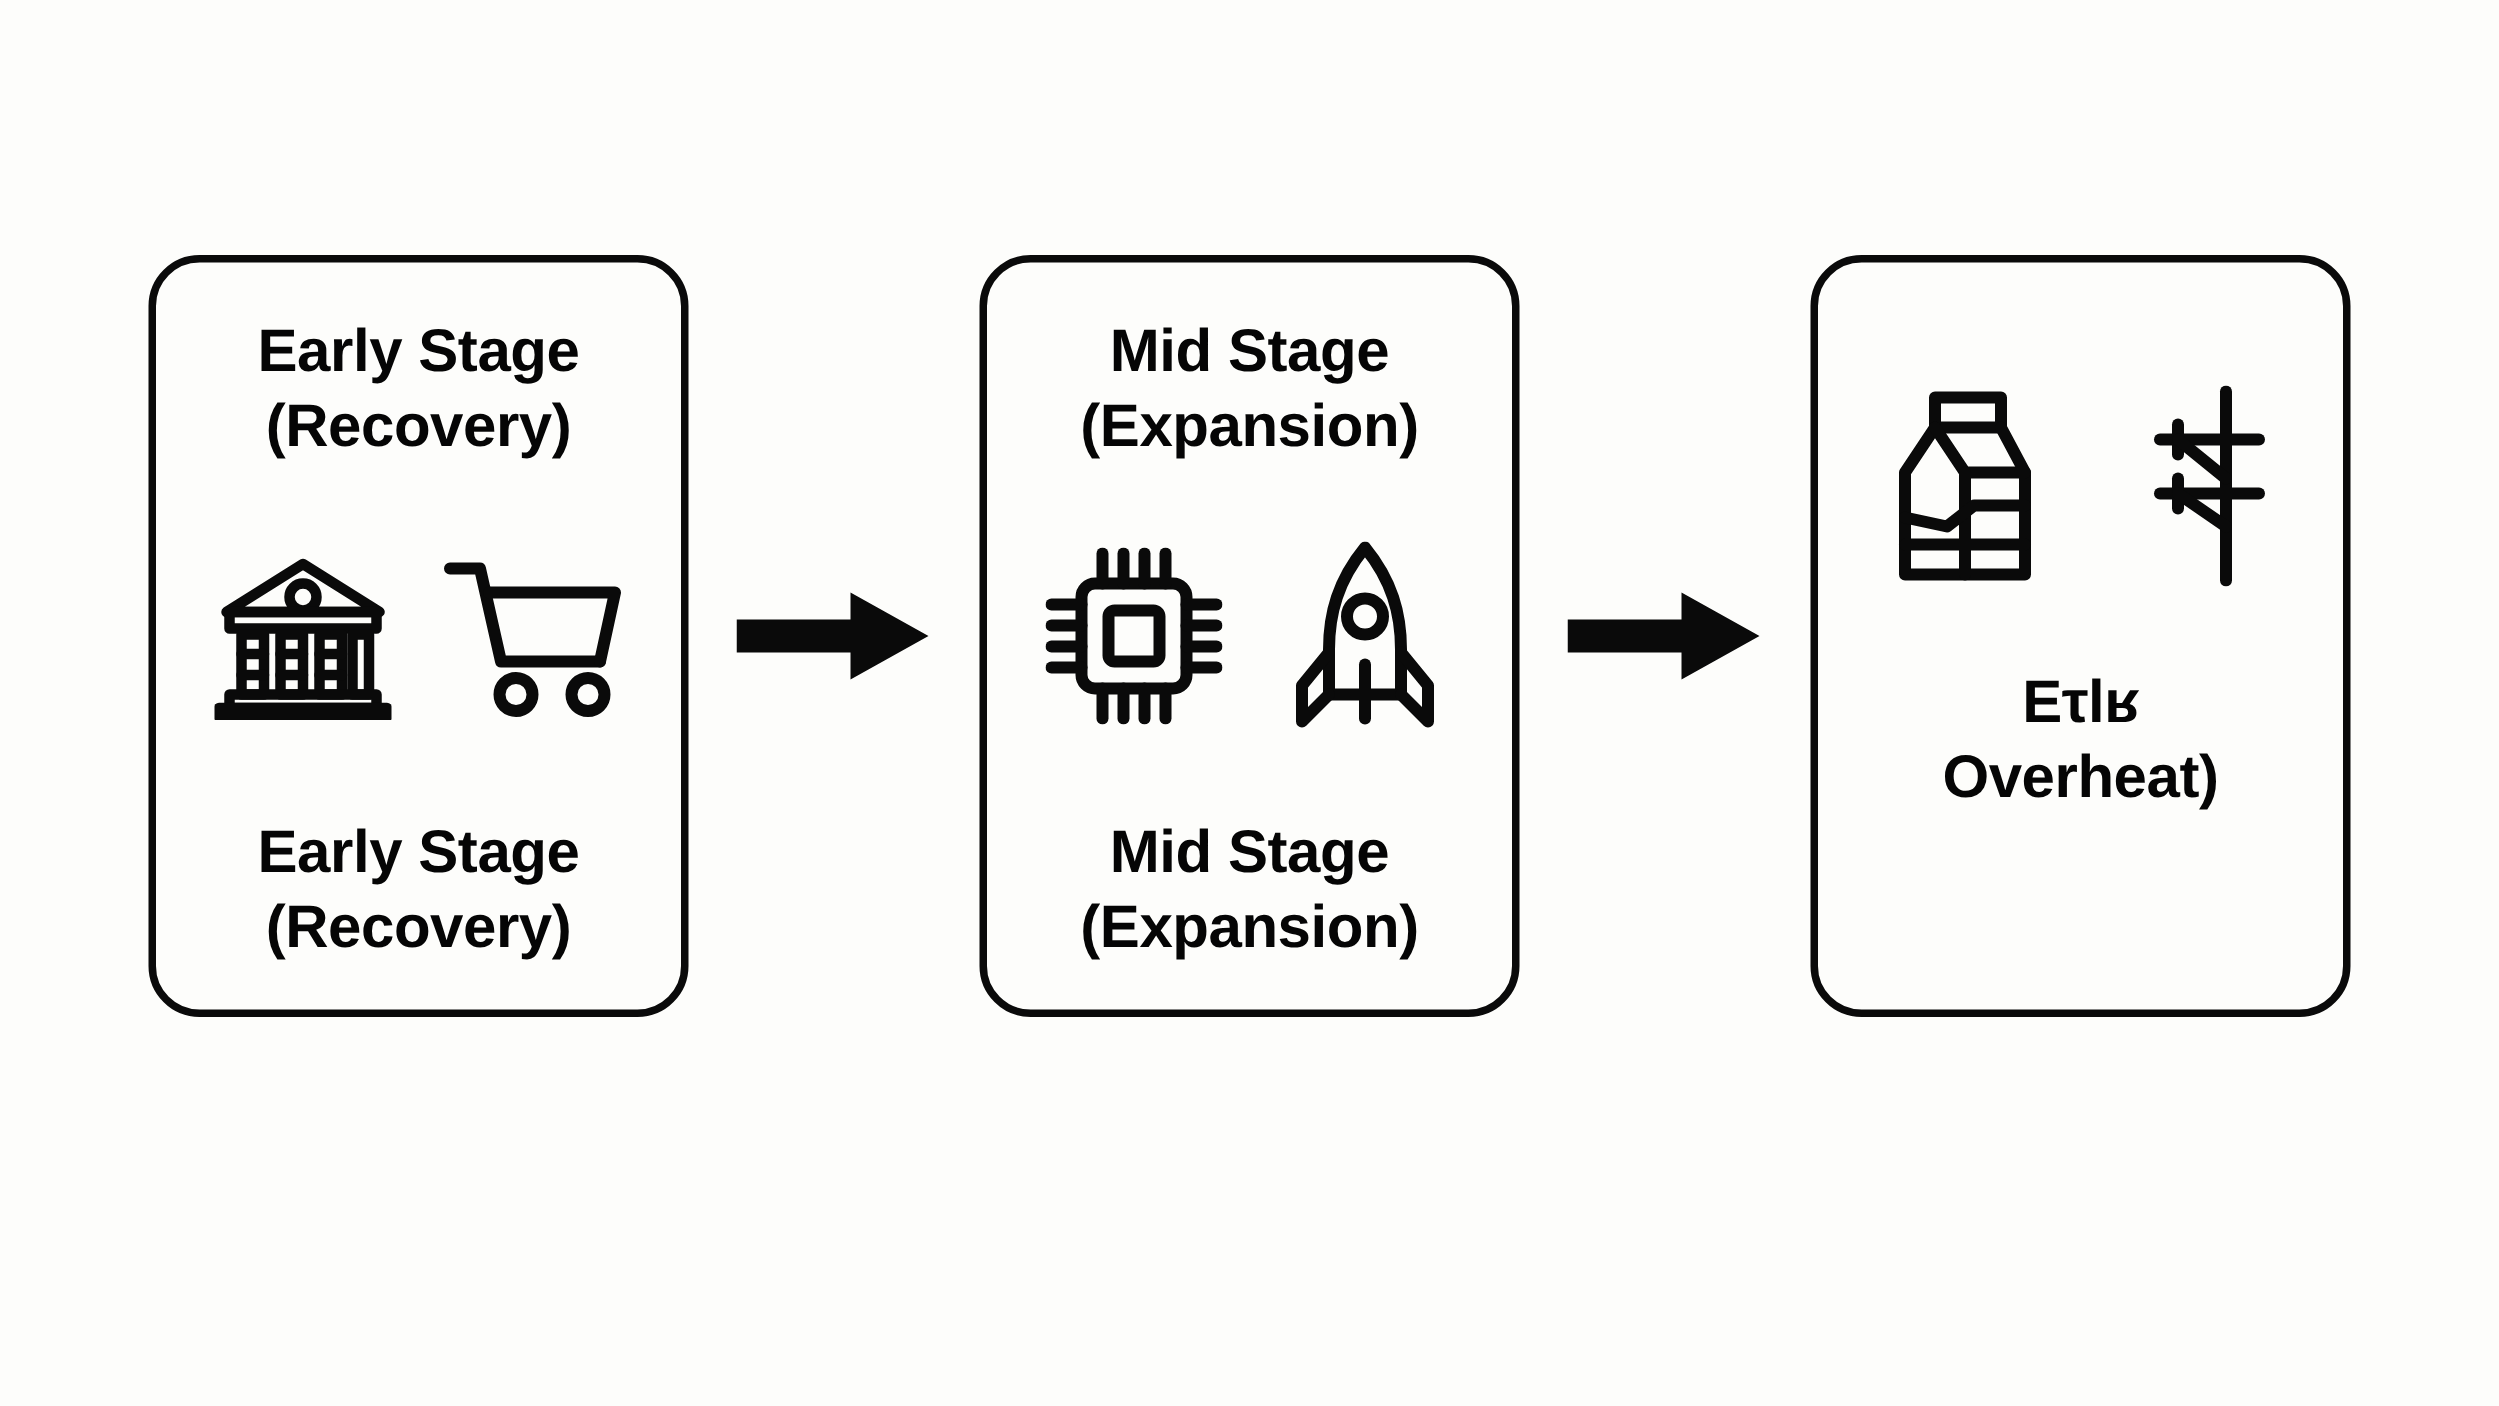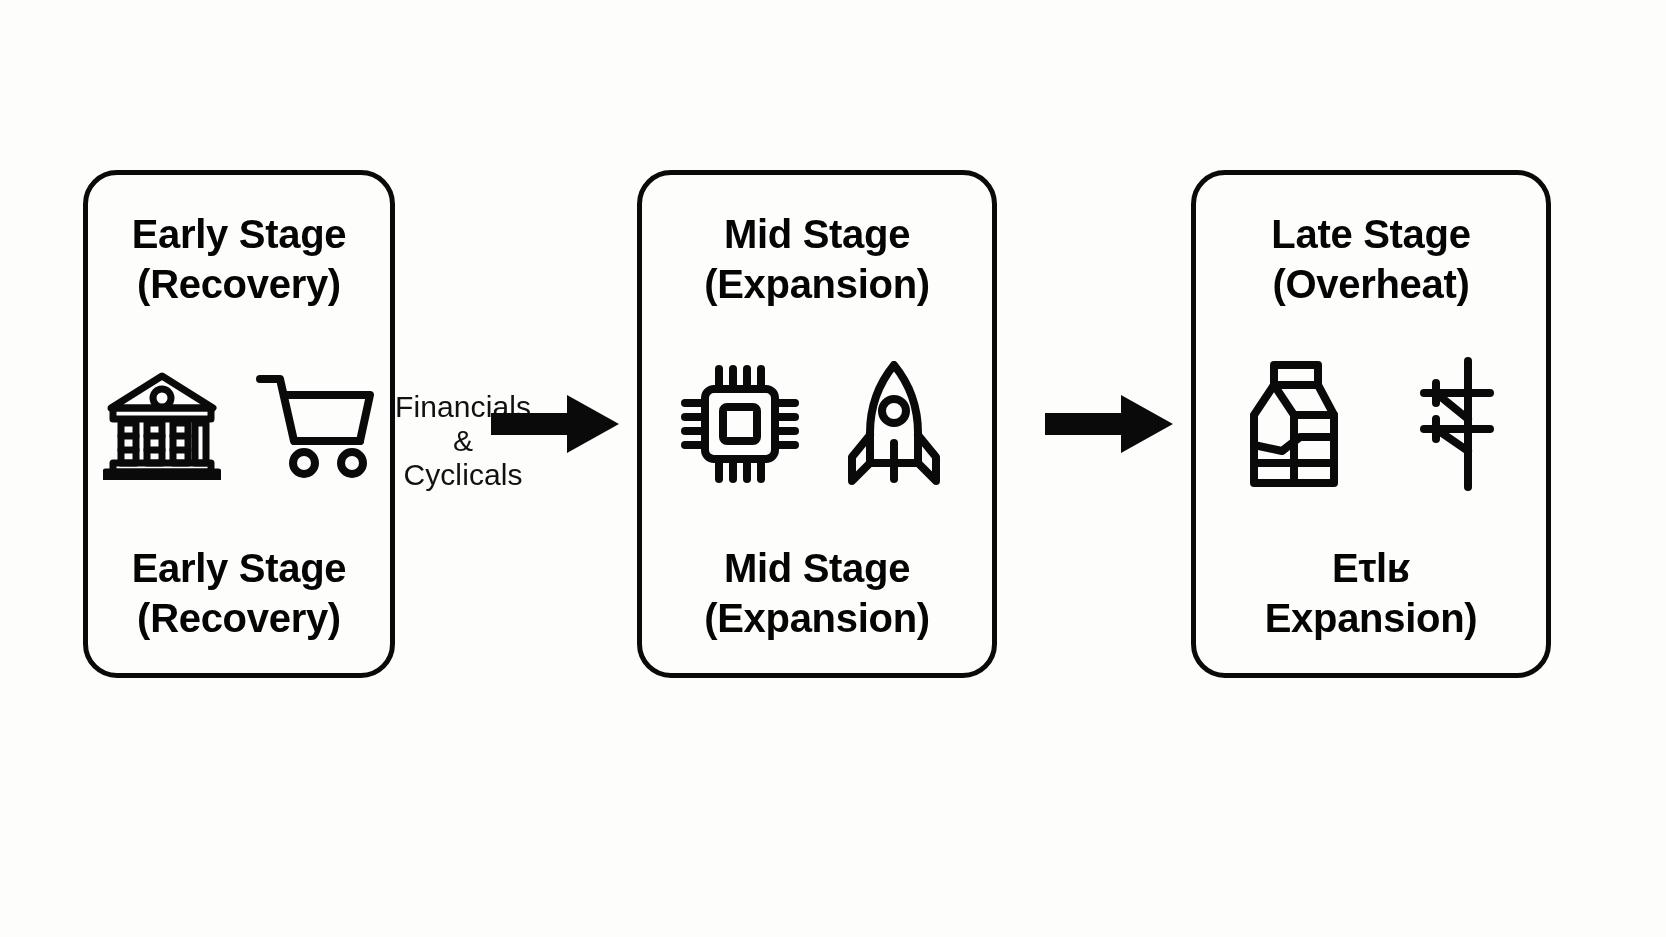--- a/index.html
+++ b/index.html
@@ -28,20 +28,21 @@
     width: 1666px;
     height: 937px;
     display: flex;
     flex-direction: row;
     align-items: flex-start;
     justify-content: center;
   }
 
   .stage-column {
     display: flex;
+    flex-direction: column;
     align-items: center;
     width: 392px;
     margin-top: 170px;
   }
 
   .stage-card {
     box-sizing: border-box;
     width: 360px;
     height: 508px;
     border: 5px solid #0a0a0a;
@@ -162,21 +163,20 @@
               <polyline points="4,10 24,10 38,72 104,72"></polyline>
               <polyline points="30,26 114,26 104,72"></polyline>
               <circle cx="48" cy="94" r="11"></circle>
               <circle cx="96" cy="94" r="11"></circle>
             </svg>
           </div>
         </div>
         <div class="card-label">Early Stage
 (Recovery)</div>
       </div>
-      <div class="stage-caption">Financials &amp; Cyclicals</div>
     </div>
 
     <div class="arrow-gap">
       <div class="arrow-inner">
         <svg width="130" height="70" viewBox="0 0 130 70">
           <polygon points="0,24 76,24 76,6 128,35 76,64 76,46 0,46" fill="#0a0a0a"></polygon>
         </svg>
       </div>
     </div>
 
@@ -225,22 +225,20 @@
     <div class="arrow-gap">
       <div class="arrow-inner">
         <svg width="130" height="70" viewBox="0 0 130 70">
           <polygon points="0,24 76,24 76,6 128,35 76,64 76,46 0,46" fill="#0a0a0a"></polygon>
         </svg>
       </div>
     </div>
 
     <div class="stage-column">
       <div class="stage-card">
-        <div class="card-title">Late Stage
-(Overheat)</div>
         <div class="icon-row">
           <div class="icon-slot">
             <svg width="100" height="130" viewBox="0 0 100 130" fill="none" stroke="#0a0a0a" stroke-width="8" stroke-linejoin="round" stroke-linecap="round">
               <path d="M30 6 L74 6 L74 26 L30 26 Z"></path>
               <path d="M30 26 L10 56 L10 124 L90 124 L90 56 L74 26"></path>
               <path d="M30 26 L50 56 L90 56"></path>
               <line x1="50" y1="56" x2="50" y2="124"></line>
               <path d="M10 86 L38 92 L56 78 L90 78"></path>
               <line x1="10" y1="104" x2="90" y2="104"></line>
             </svg>
@@ -251,18 +249,18 @@
               <line x1="22" y1="36" x2="88" y2="36"></line>
               <line x1="22" y1="72" x2="88" y2="72"></line>
               <line x1="34" y1="26" x2="34" y2="46"></line>
               <line x1="34" y1="62" x2="34" y2="82"></line>
               <line x1="34" y1="36" x2="66" y2="62"></line>
               <line x1="34" y1="72" x2="66" y2="94"></line>
             </svg>
           </div>
         </div>
         <div class="card-label">Eτlʁ
-Expansion)</div>
+Overheat)</div>
       </div>
     </div>
 
   </div>
 </div>
 
 </body></html>

